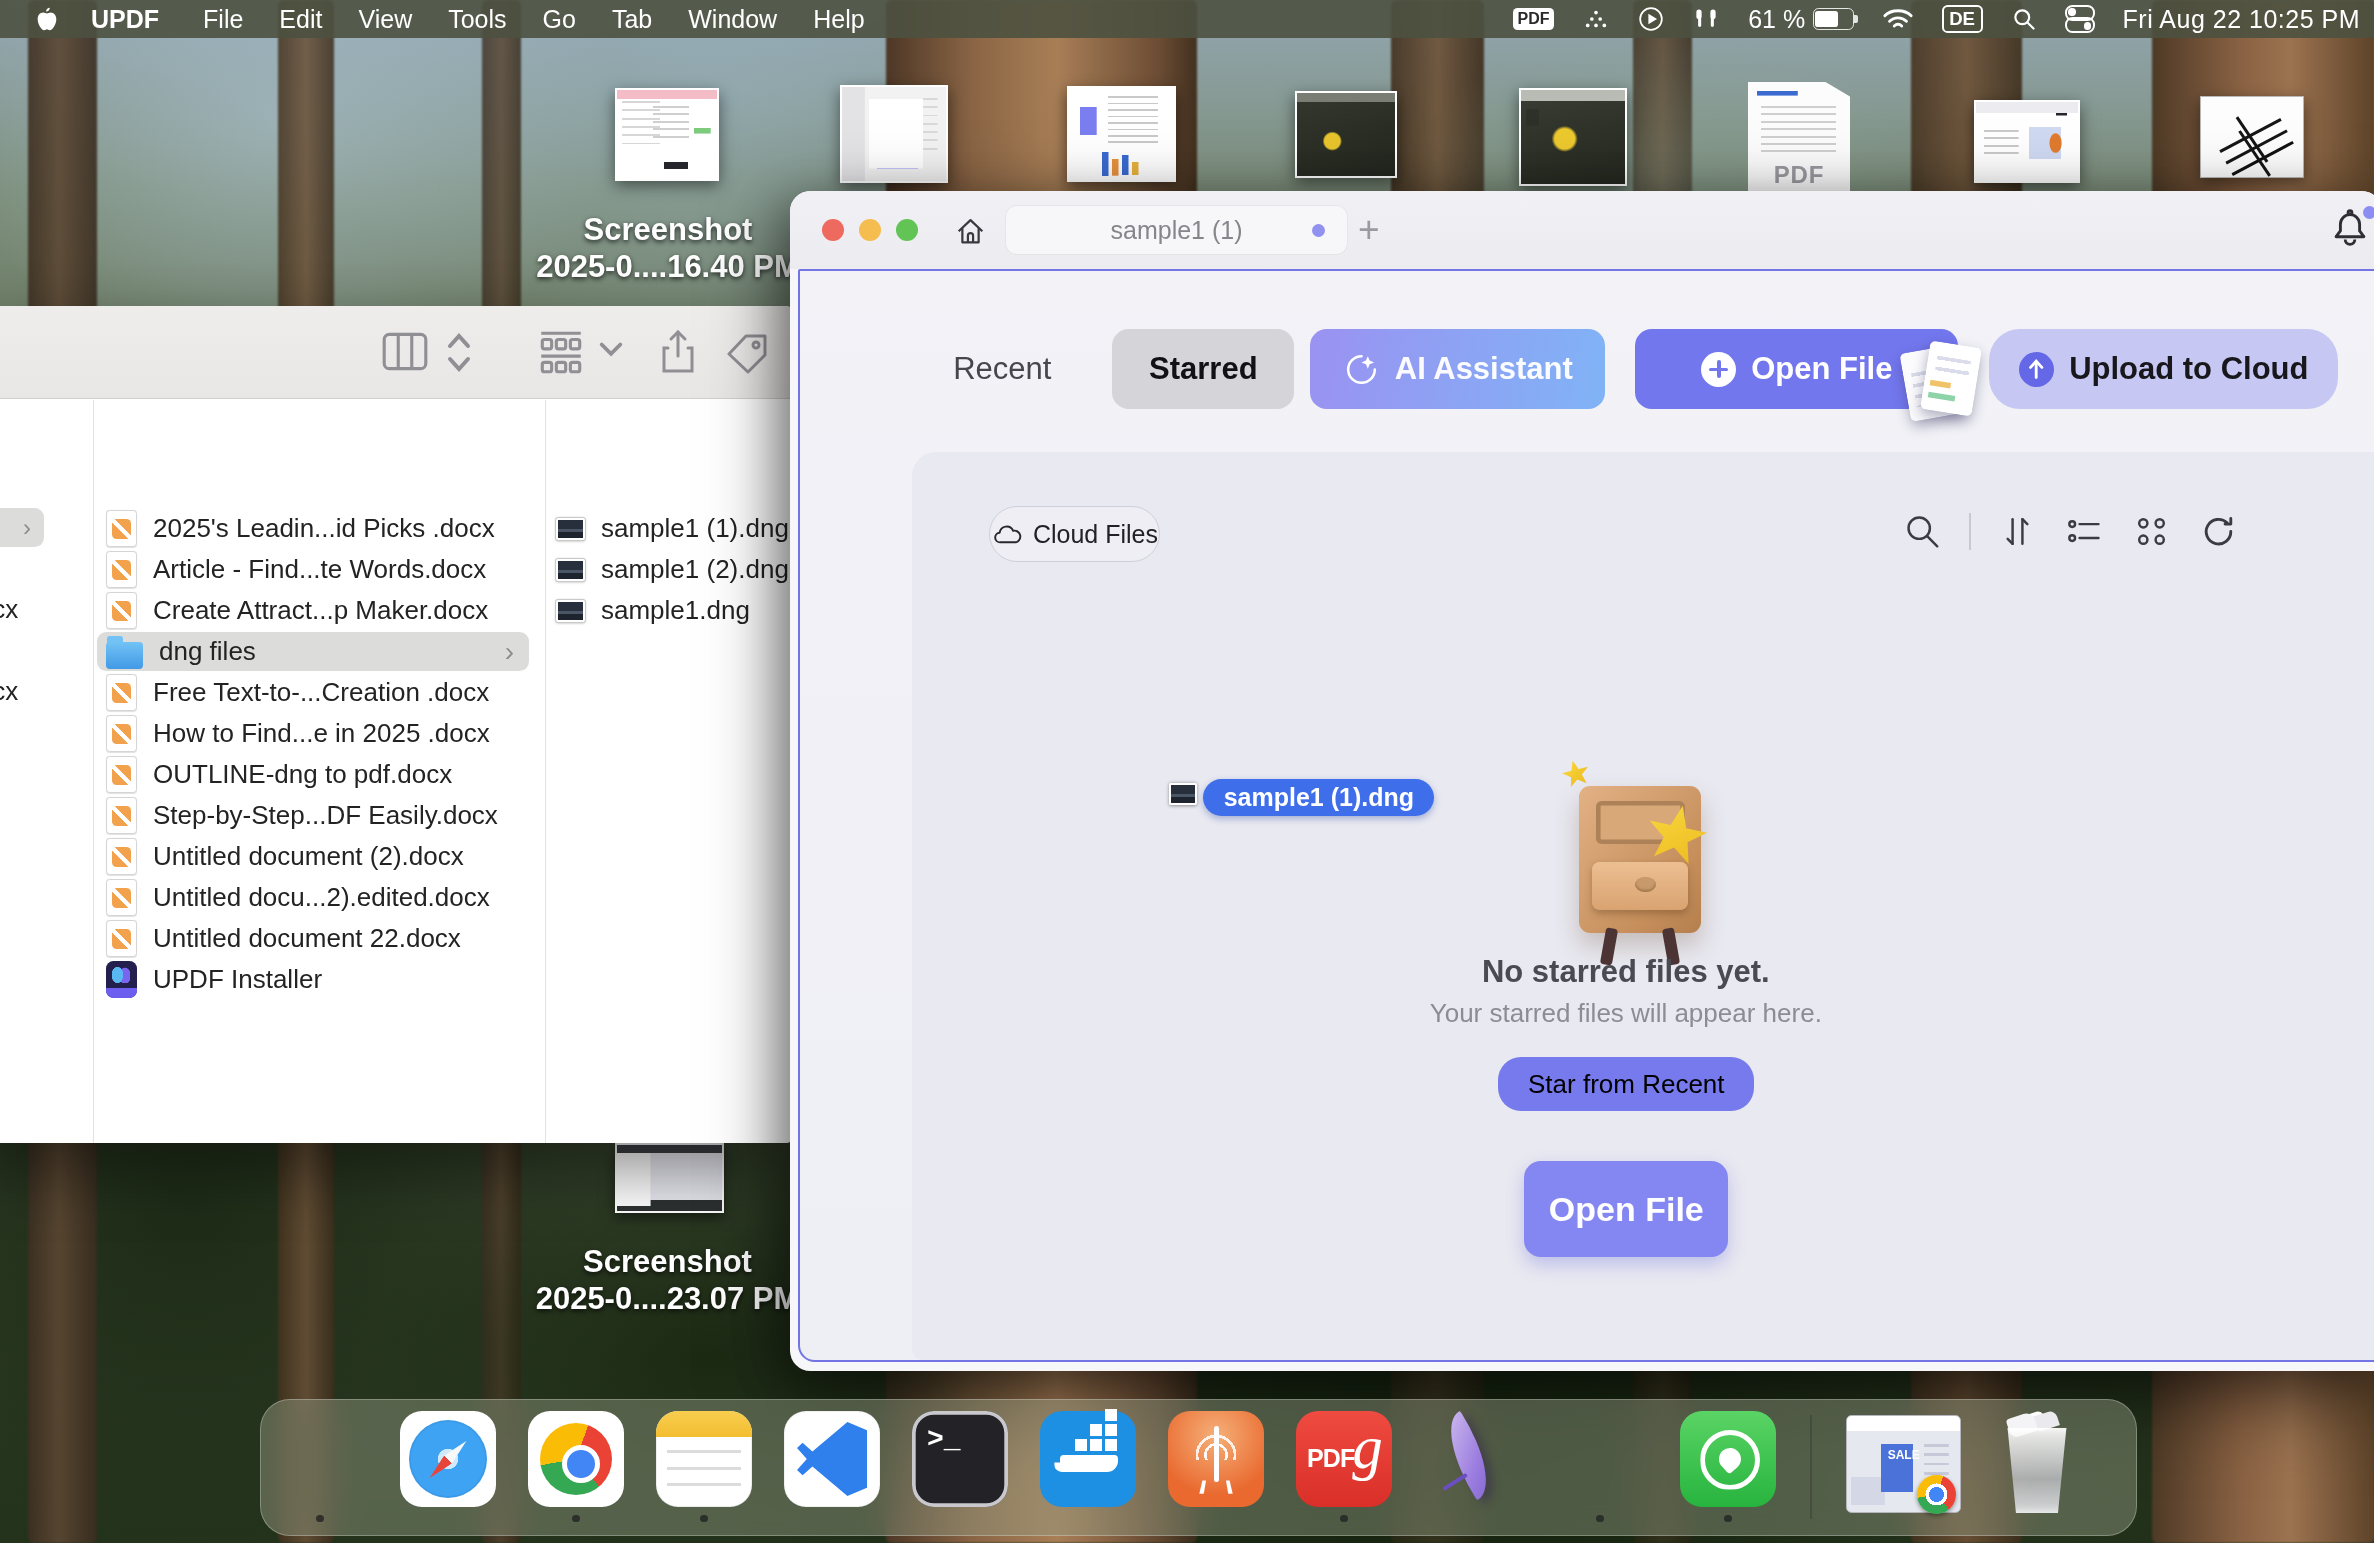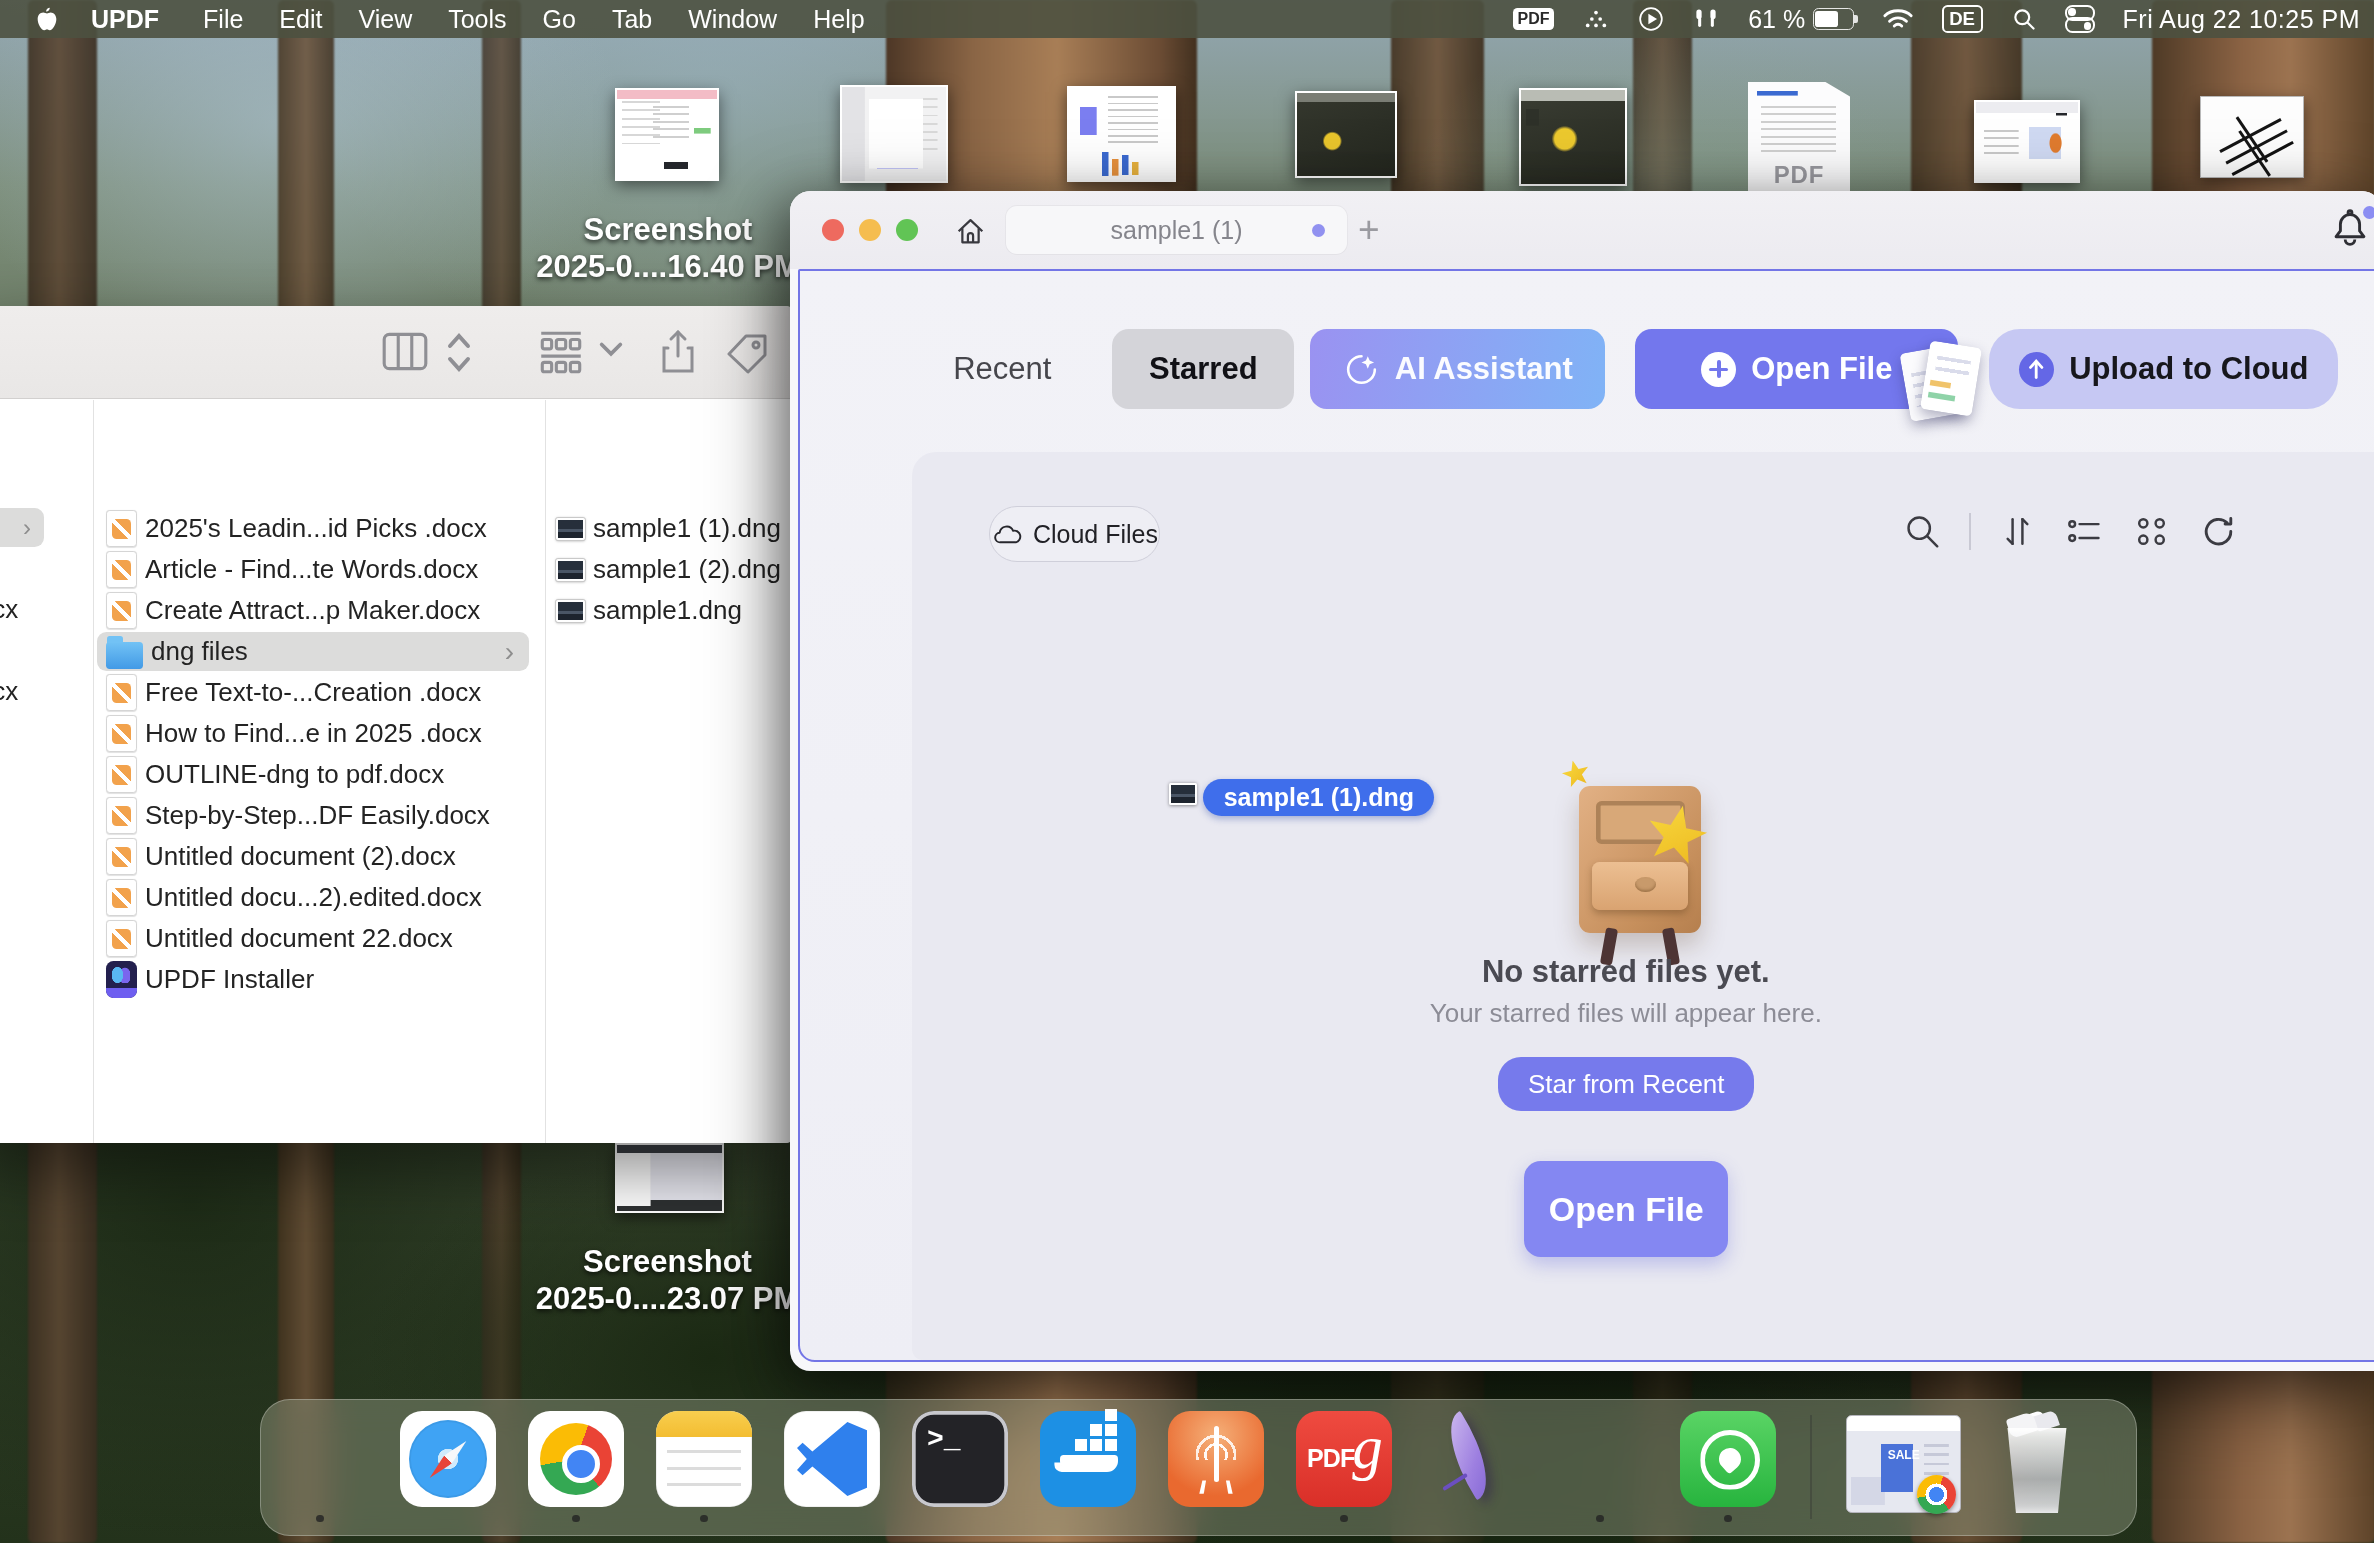--- a/index.html
+++ b/index.html
@@ -129,21 +129,21 @@
   .finder-toolbar { height:93px; background:linear-gradient(#efedec,#e9e7e6); border-bottom:0.9px solid #d2d0cf;
     position:relative; }
   .ftb-icon { position:absolute; top:20.4px; color:#8f8f94; }
   .finder-body { position:absolute; top:94px; left:0; right:0; bottom:0; background:#fff; }
   .fcol-divider { position:absolute; top:0; bottom:0; width:0.9px; background:#e2e2e2; }
   .prev-pill { position:absolute; left:0; top:108px; width:70px; height:39px; background:#dcdcdb; border-radius:0 9.3px 9.3px 0;
     display:flex; align-items:center; justify-content:flex-end; padding-right:13px; color:#8e8e8e; font-size:24px; }
   .prev-partial { position:absolute; left:3.7px; font-size:26px; color:#232323; height:41px; display:flex; align-items:center; }
 
   .file-list { position:absolute; left:119px; top:0; width:453px; bottom:0; }
-  .file-row { position:relative; height:41px; display:flex; align-items:center; gap:8px; font-size:26px; color:#232323; padding-left:13px;text-align:center; }
+  .file-row { position:relative; height:41px; display:flex; align-items:center; gap:16px; font-size:26px; color:#232323; padding-left:13px;text-align:center; }
   .file-row .row-label { white-space:nowrap; overflow:hidden; }
   .file-row.selected::before { content:""; position:absolute; left:3.7px; right:16.7px; top:0.9px; bottom:0.9px; background:#dcdcdb; border-radius:9.3px; z-index:0; }
   .file-row > * { position:relative; z-index:1; }
   .row-chev { margin-left:auto; margin-right:32px; color:#8e8e8e; font-size:28px; line-height:1; }
   .row-chev:empty { display:none; }
 
   .file-icon { width:31px; height:37px; position:relative; flex:none; }
   .file-icon.docx { background:#fff; border:0.9px solid #d5d5d5; border-radius:3.7px; box-shadow:0 0.9px 0.9px rgba(0,0,0,.12); }
   .file-icon.docx::after { content:""; position:absolute; left:4.6px; top:8.3px; width:19.5px; height:19.5px; border-radius:4.6px;
     background:linear-gradient(45deg, transparent 43%, #fff 43% 57%, transparent 57%), #f2a24c; }
@@ -225,21 +225,21 @@
   .cab-leg.l { left:24px; transform:rotate(10deg); } .cab-leg.r { right:24px; transform:rotate(-10deg); }
   .star { position:absolute; background:linear-gradient(145deg,#f8d93f,#edb81f);
     clip-path:polygon(50% 0%,63% 35%,98% 35%,70% 57%,79% 91%,50% 70%,21% 91%,30% 57%,2% 35%,37% 35%); }
   .star.small { left:24px; top:7.4px; width:28px; height:28px; transform:rotate(-14deg); }
   .star.big { left:108px; top:52px; width:61px; height:61px; transform:rotate(12deg); filter:drop-shadow(0 3.7px 5.6px rgba(120,90,20,.35)); }
 
   .empty-wrap { position:absolute; left:547px; top:0; width:557px; text-align:center; }
   .empty-title { position:absolute; top:683px; width:100%; font-size:31px; font-weight:700; color:#4a4a52; }
   .empty-sub { position:absolute; top:727px; width:100%; font-size:26px; color:#8c8c96; }
   .btn-star-recent { position:absolute; left:698px; top:786px; width:256px; height:54px; background:#767aec; border-radius:23px;
-    display:flex; align-items:center; justify-content:center; color:#ffffff; font-size:26px; }
+    display:flex; align-items:center; justify-content:center; color:#000000; font-size:26px; }
   .btn-open-big { position:absolute; left:724px; top:890px; width:204px; height:96px; background:#8487f2; border-radius:16.7px;
     display:flex; align-items:center; justify-content:center; color:#fff; font-size:34px; font-weight:700; box-shadow:0 7.4px 18.6px rgba(90,95,220,.3); }
 
   
   .dock { position:absolute; left:260px; top:1399px; width:1877px; height:137px; border-radius:30px;
     background:rgba(148,158,134,.45); border:0.9px solid rgba(255,255,255,.28); backdrop-filter:blur(16.7px);
     display:flex; align-items:flex-start; padding:11px 0 0 11px; gap:32px; z-index:50; }
   .dock-item { position:relative; width:96px; height:96px; flex:none; }
   .dock-icon { width:96px; height:96px; border-radius:22px; position:relative; overflow:visible; }
   .dock-dot { position:absolute; left:50%; bottom:-15px; width:7.4px; height:7.4px; margin-left:-3.7px; border-radius:50%; background:rgba(35,35,35,.8); display:none; }

